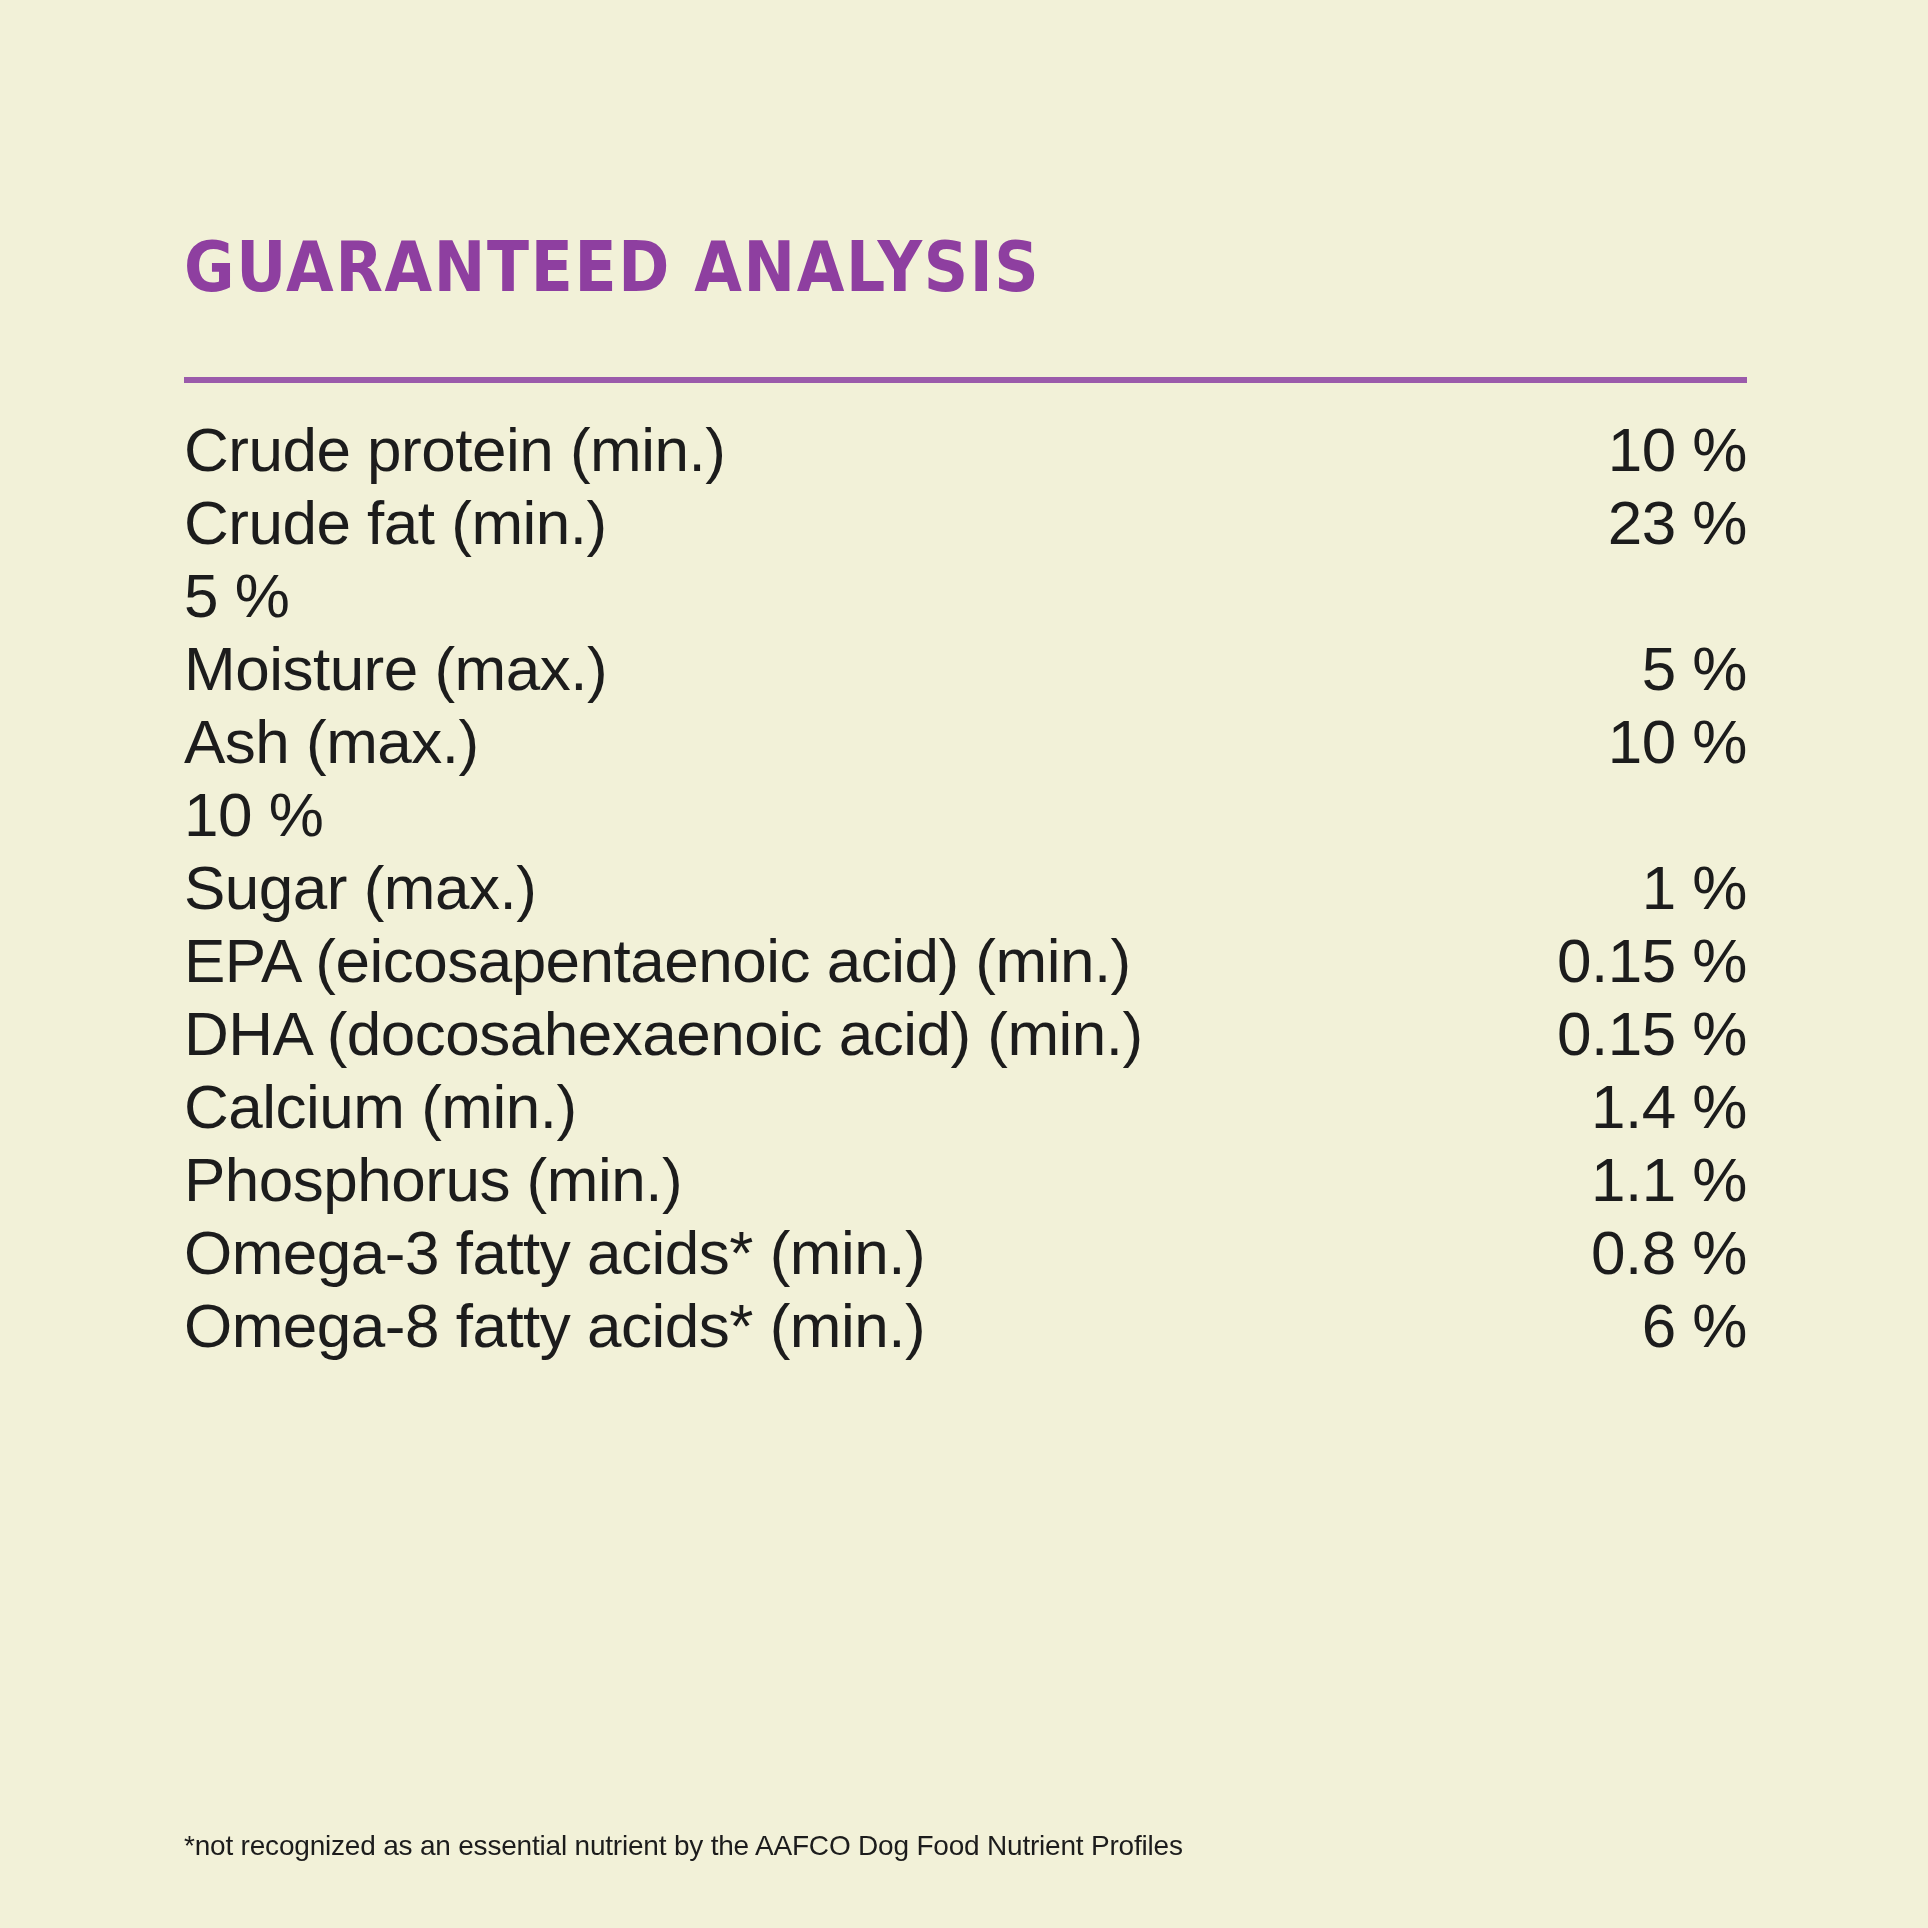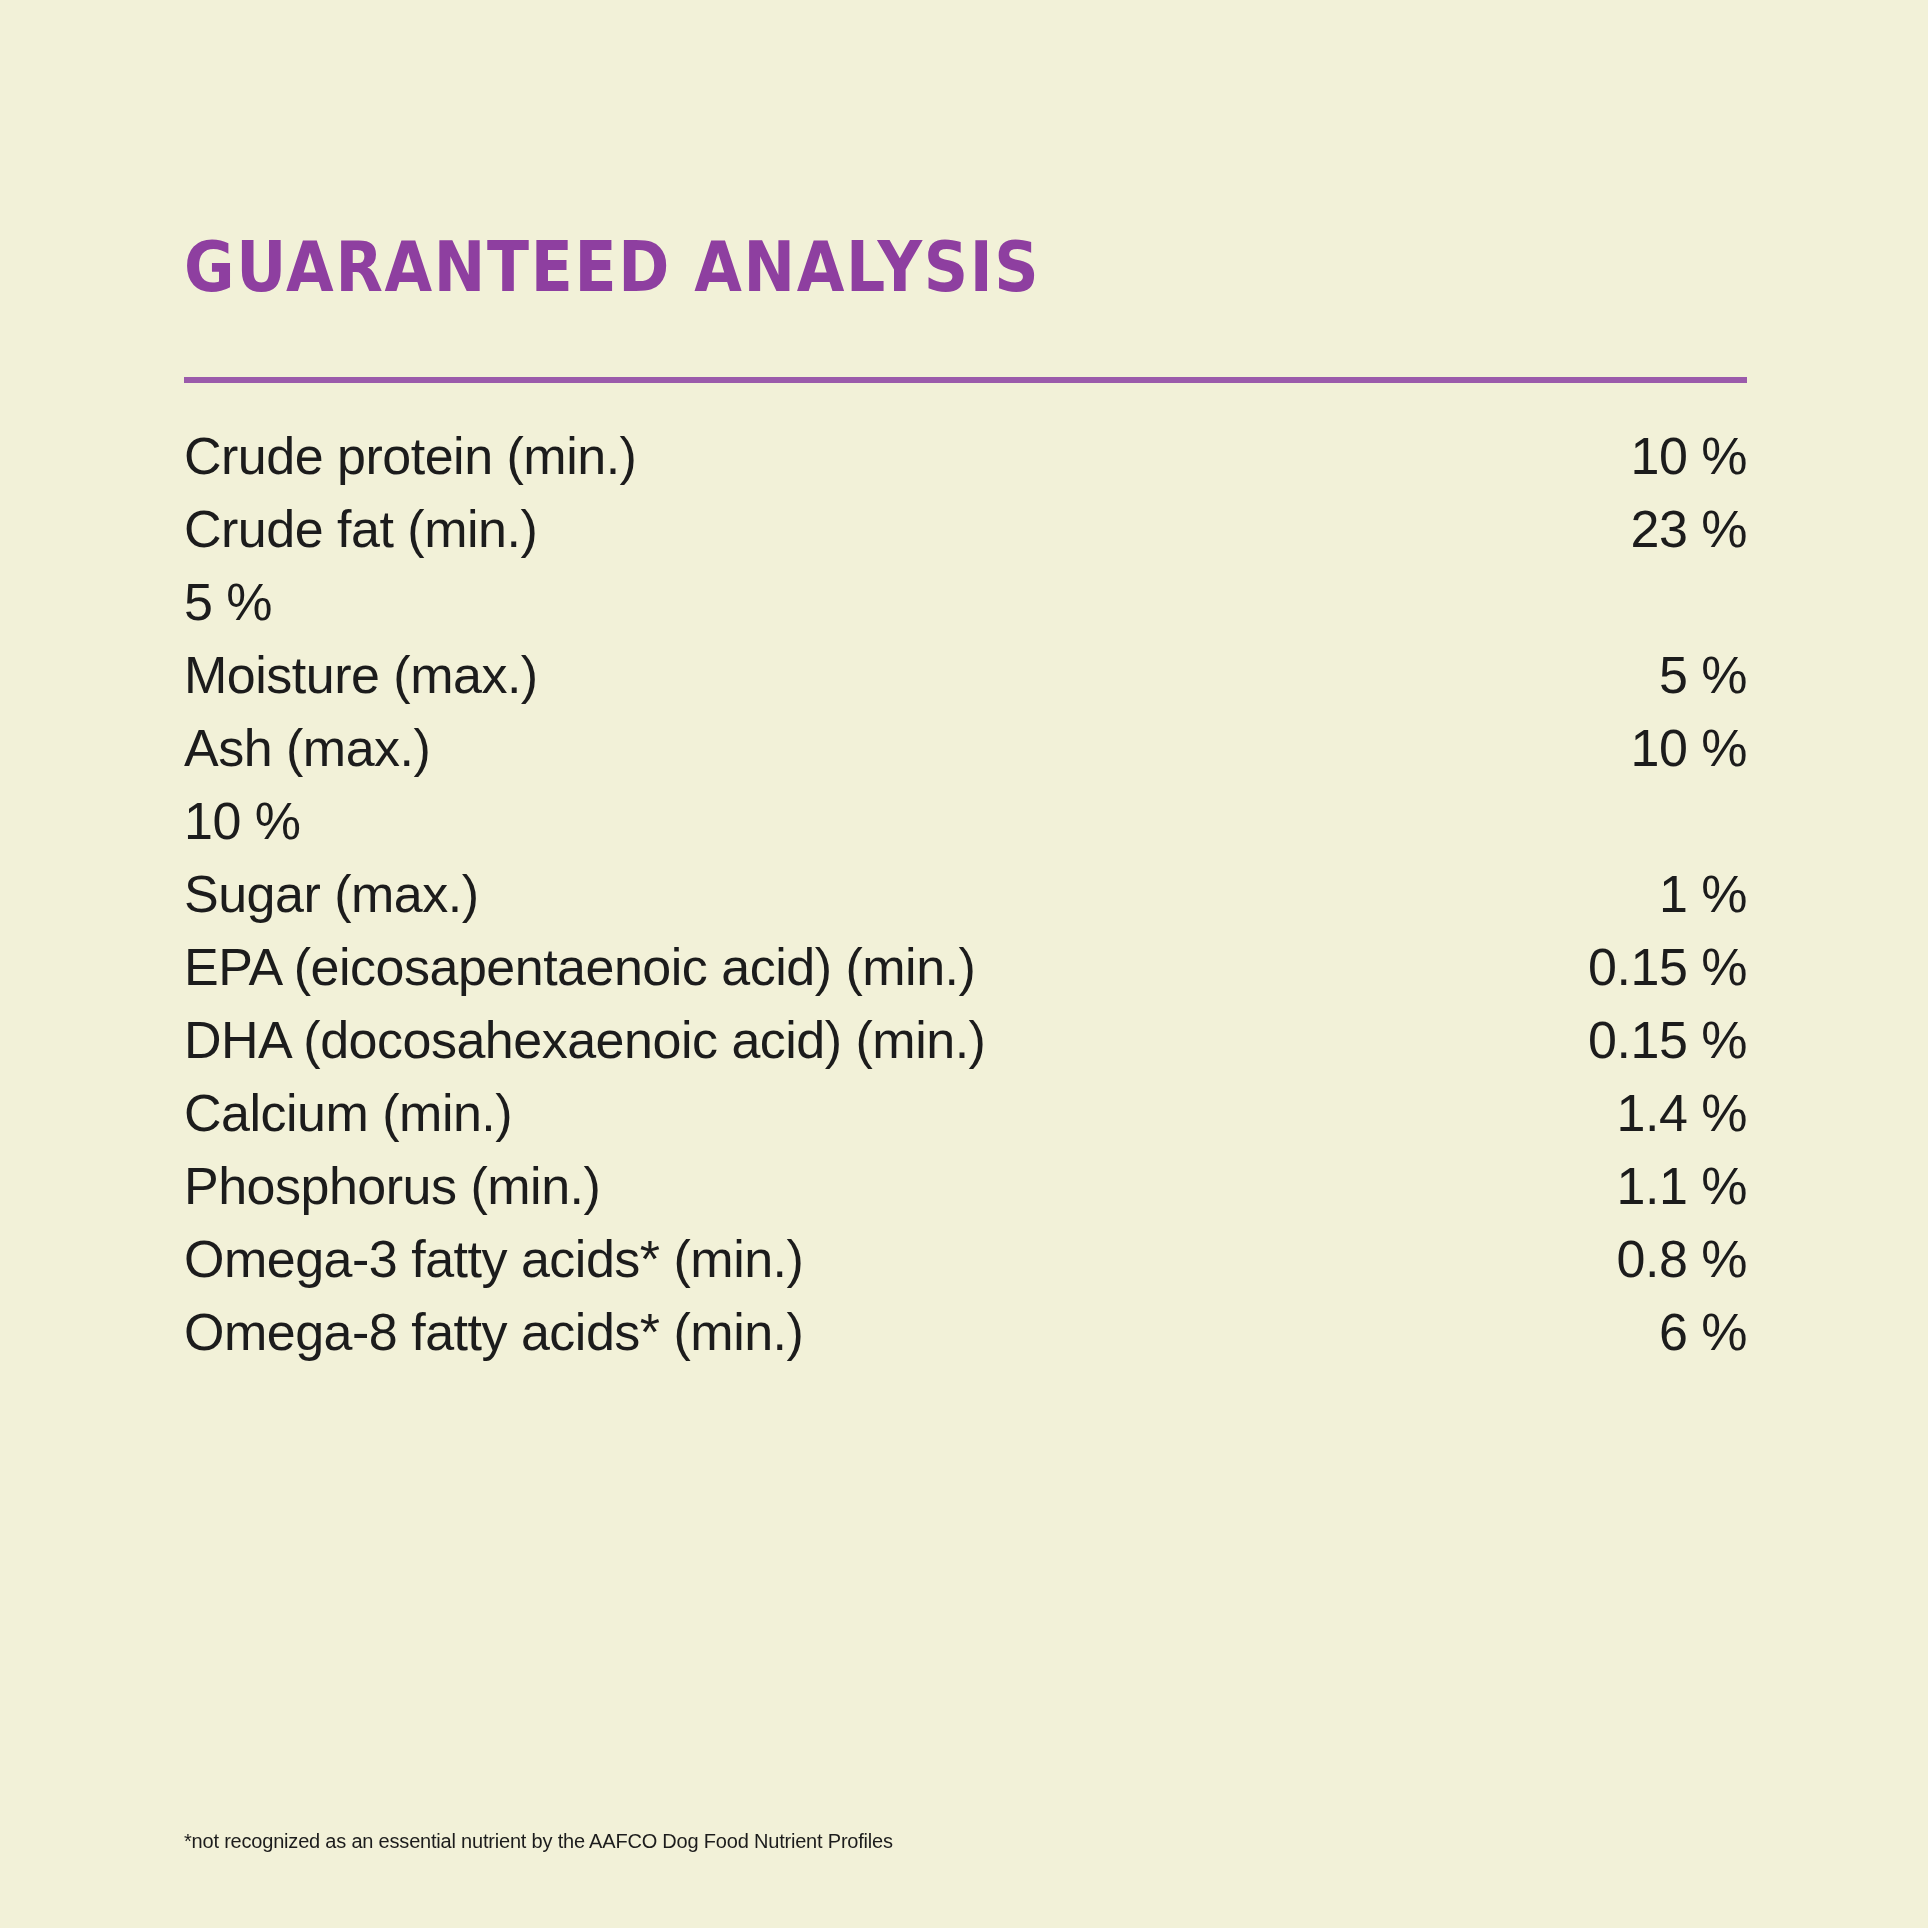--- a/index.html
+++ b/index.html
@@ -45,41 +45,41 @@
     background: #9b5bab;
   }
   .rows {
     position: absolute;
     left: 0;
     top: 405px;
     width: 1563px;
   }
   .row {
     display: flex;
-    align-items: flex-end;
+    align-items: center;
     justify-content: space-between;
     height: 73px;
     color: #1c1c1c;
-    font-size: 52px;
+    font-size: 62px;
     font-family: "Liberation Sans", sans-serif;
     font-weight: 400;
     white-space: nowrap;
   }
   .row .label {
     letter-spacing: -0.5px;
   }
   .row .value {
     letter-spacing: -0.5px;
     text-align: right;
   }
   .footnote {
     position: absolute;
     left: 0;
     top: 1822px;
-    font-size: 20px;
+    font-size: 28px;
     color: #1c1c1c;
     letter-spacing: -0.2px;
   }
 </style>
 </head>
 <body>
 
 <div class="panel">
 
   <div class="title">Guaranteed Analysis</div>

